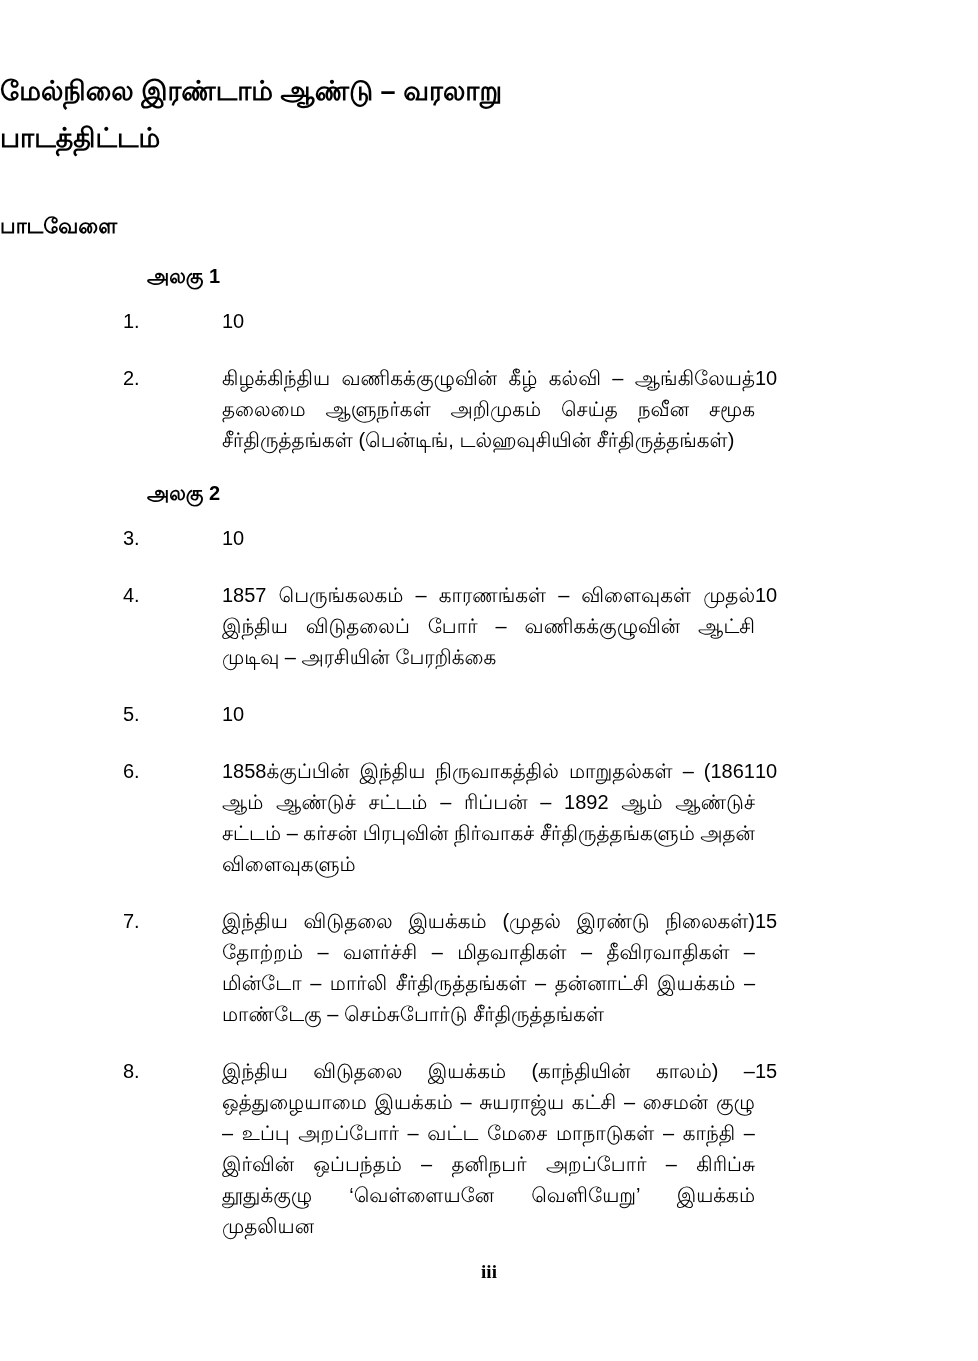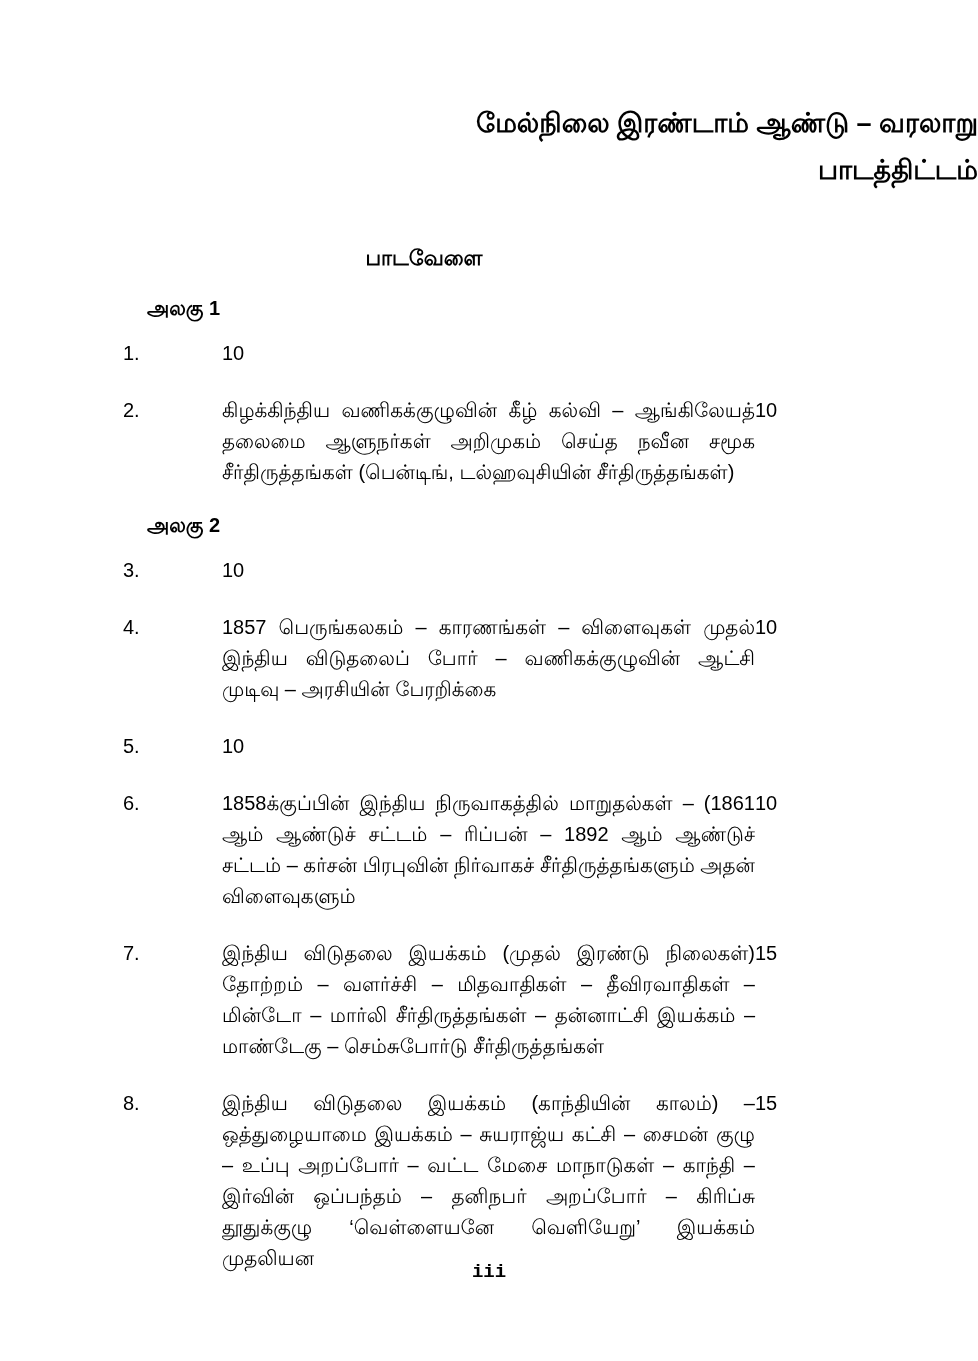--- a/index.html
+++ b/index.html
@@ -10,30 +10,30 @@
   .page {
     position: relative;
     width: 978px;
     height: 1361px;
     background: #ffffff;
     color: #000000;
     font-family: "Liberation Sans", sans-serif;
     overflow: hidden;
   }
   .title-block {
-    padding-top: 100px;
-    text-align: right;
+    padding-top: 68px;
+    text-align: left;
     font-weight: bold;
     font-size: 27px;
     line-height: 47px;
   }
   .periods-header {
     margin-top: 52px;
     padding-right: 130px;
-    text-align: center;
+    text-align: left;
     font-weight: bold;
     font-size: 21px;
   }
   .content {
     margin-left: 123px;
     margin-right: 130px; 
     margin-top: 20px;
     font-size: 20px;
   }
   .section-heading {
@@ -64,21 +64,21 @@
     text-align: left;
     padding-right: 36px;
     line-height: 31px;
   }
   .page-number {
     position: absolute;
     bottom: 78px;
     left: 0;
     width: 100%;
     text-align: center;
-    font-family: Liberation Mono, monospace;
+    font-family: Liberation Serif, serif;
     font-weight: bold;
     font-size: 19px;
   }
 </style>
 </head>
 <body>
 
 <div class="page">
 
   <div class="title-block">

